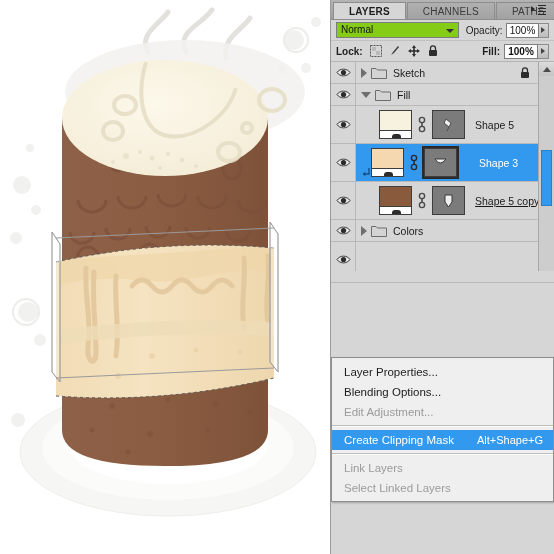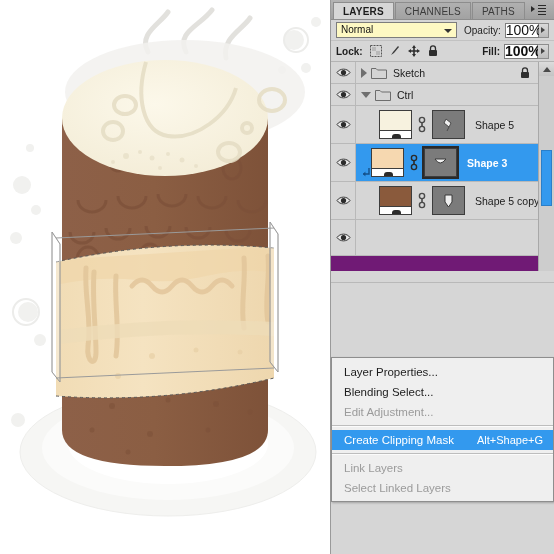--- a/index.html
+++ b/index.html
@@ -23,21 +23,21 @@
 
   
   .tabstrip{
     position:relative;height:19px;
     background:linear-gradient(#b4b4b4,#9f9f9f);
     border-bottom:1px solid #8d8d8d;
     display:flex;align-items:flex-end;
     padding-left:2px;
   }
   .tab{
-    height:17px;line-height:17px;padding:0 9px;
+    height:17px;line-height:17px;padding:0 15px;
     font-size:10px;letter-spacing:.2px;color:#3b3b3b;
     background:linear-gradient(#b0b0b0,#a2a2a2);
     border:1px solid #8d8d8d;border-bottom:none;
     margin-right:1px;
     box-sizing:border-box;
   }
   .tab.active{
     background:#d6d6d6;color:#1c1c1c;font-weight:bold;
     border-color:#8d8d8d;
   }
@@ -58,33 +58,33 @@
   }
 
   
   .blendrow,.lockrow{
     display:flex;align-items:center;height:21px;padding:0 5px;
     background:#d6d6d6;box-sizing:border-box;
   }
   .blendrow{border-bottom:1px solid #c2c2c2;}
   .lockrow{border-bottom:1px solid #b4b4b4;font-weight:bold;}
   .combo{
-    position:relative;width:130px;height:16px;background:#fef9c3;
+    position:relative;width:130px;height:16px;background:#84cc16;
     border:1px solid #7d7d7d;box-sizing:border-box;
     font-size:10px;line-height:14px;padding-left:4px;color:#111;
   }
   .combo .caret{
     position:absolute;right:4px;top:6px;width:0;height:0;
     border-left:4px solid transparent;border-right:4px solid transparent;
     border-top:4px solid #333;
   }
   .lbl{font-size:10px;color:#1e1e1e;margin-left:7px;white-space:nowrap;}
   .numfield{
     width:34px;height:15px;background:#fff;border:1px solid #7d7d7d;
-    font-size:14px;line-height:13px;text-align:center;color:#111;
+    font-size:10px;line-height:13px;text-align:center;color:#111;
     margin-left:4px;box-sizing:border-box;
   }
   .spin{
     width:11px;height:15px;background:linear-gradient(#d9d9d9,#bdbdbd);
     border:1px solid #8d8d8d;border-left:none;box-sizing:border-box;
     display:flex;align-items:center;justify-content:center;
   }
   .spin .c{width:0;height:0;border-top:3px solid transparent;border-bottom:3px solid transparent;border-left:4px solid #444;}
   .spacer{flex:1}
 
@@ -122,23 +122,23 @@
     width:0;height:0;margin-right:4px;flex:0 0 auto;
     border-top:5px solid transparent;border-bottom:5px solid transparent;
     border-left:6px solid #6f6f6f;
   }
   .tri.open{
     border-left:5px solid transparent;border-right:5px solid transparent;
     border-top:6px solid #6f6f6f;border-bottom:none;
   }
   .folder{width:16px;height:13px;margin-right:6px;flex:0 0 auto;}
   .lname{font-size:10.5px;color:#1a1a1a;white-space:nowrap;}
-  .lrow.sel .lname{color:#ffffff;font-weight:bold;}
+  .lrow.sel .lname{color:#ffffff;font-weight:normal;margin-left:12px;}
   .lname.ital{font-style:italic;}
-  .lname.ul{}
+  .lname.ul{text-decoration:underline;}
   .thumb{
     width:33px;height:29px;flex:0 0 auto;border:1px solid #3d3d3d;
     background:#fff;box-sizing:border-box;position:relative;overflow:hidden;
   }
   .thumb .fill{position:absolute;left:0;top:0;right:0;bottom:7px;}
   .thumb .strip{position:absolute;left:0;right:0;bottom:0;height:7px;background:#fff;border-top:1px solid #3d3d3d;}
   .thumb .strip:after{
     content:"";position:absolute;left:12px;bottom:0;width:9px;height:4px;
     background:#2b2b2b;border-radius:3px 3px 0 0;
   }
@@ -428,21 +428,21 @@
         <svg width="15" height="11" viewBox="0 0 15 11">
           <path d="M1 5.5 C4 1 11 1 14 5.5 C11 10 4 10 1 5.5 Z" fill="#e8e8e8" stroke="#3a3a3a" stroke-width="1"></path>
           <circle cx="7.5" cy="5.5" r="2.6" fill="#2b2b2b"></circle>
         </svg>
       </div>
       <div class="body">
         <span class="tri open"></span>
         <svg class="folder" viewBox="0 0 16 13">
           <path d="M0.5 12.5 V2.5 H5 L6.5 4 H15.5 V12.5 Z" fill="#d4d4d4" stroke="#6d6d6d"></path>
         </svg>
-        <span class="lname">Ctrl</span>
+        <span class="lname">Fill</span>
       </div>
     </div>
 
     <div class="lrow shape">
       <div class="eyecell">
         <svg width="15" height="11" viewBox="0 0 15 11">
           <path d="M1 5.5 C4 1 11 1 14 5.5 C11 10 4 10 1 5.5 Z" fill="#e8e8e8" stroke="#3a3a3a" stroke-width="1"></path>
           <circle cx="7.5" cy="5.5" r="2.6" fill="#2b2b2b"></circle>
         </svg>
       </div>
@@ -519,20 +519,35 @@
         </svg>
         <div class="maskthumb">
           <svg width="31" height="27" viewBox="0 0 31 27">
             <path d="M12 8 h7 v7 l-3.5 5 L12 15 Z" fill="#efefef" stroke="#3a3a3a" stroke-width="1"></path>
           </svg>
         </div>
         <span class="lname ul">Shape 5 copy</span>
       </div>
     </div>
 
+    <div class="lrow group">
+      <div class="eyecell">
+        <svg width="15" height="11" viewBox="0 0 15 11">
+          <path d="M1 5.5 C4 1 11 1 14 5.5 C11 10 4 10 1 5.5 Z" fill="#e8e8e8" stroke="#3a3a3a" stroke-width="1"></path>
+          <circle cx="7.5" cy="5.5" r="2.6" fill="#2b2b2b"></circle>
+        </svg>
+      </div>
+      <div class="body">
+        <span class="tri"></span>
+        <svg class="folder" viewBox="0 0 16 13">
+          <path d="M0.5 12.5 V2.5 H5 L6.5 4 H15.5 V12.5 Z" fill="#d4d4d4" stroke="#6d6d6d"></path>
+        </svg>
+        <span class="lname">Colors</span>
+      </div>
+    </div>
 
     <div class="lrow bg">
       <div class="eyecell">
         <svg width="15" height="11" viewBox="0 0 15 11">
           <path d="M1 5.5 C4 1 11 1 14 5.5 C11 10 4 10 1 5.5 Z" fill="#e8e8e8" stroke="#3a3a3a" stroke-width="1"></path>
           <circle cx="7.5" cy="5.5" r="2.6" fill="#2b2b2b"></circle>
         </svg>
       </div>
     </div>
 
@@ -547,21 +562,21 @@
   </div>
 
   <div class="panelfill"></div>
 </div>
 
 <div id="ctxmenu">
   <div class="mi">
     <span>Layer Properties...</span>
   </div>
   <div class="mi">
-    <span>Blending Select...</span>
+    <span>Blending Options...</span>
   </div>
   <div class="mi dis">
     <span>Edit Adjustment...</span>
   </div>
   <div class="sep"></div>
   <div class="mi hl">
     <span>Create Clipping Mask</span>
     <span class="sc">Alt+Shape+G</span>
   </div>
   <div class="sep"></div>

